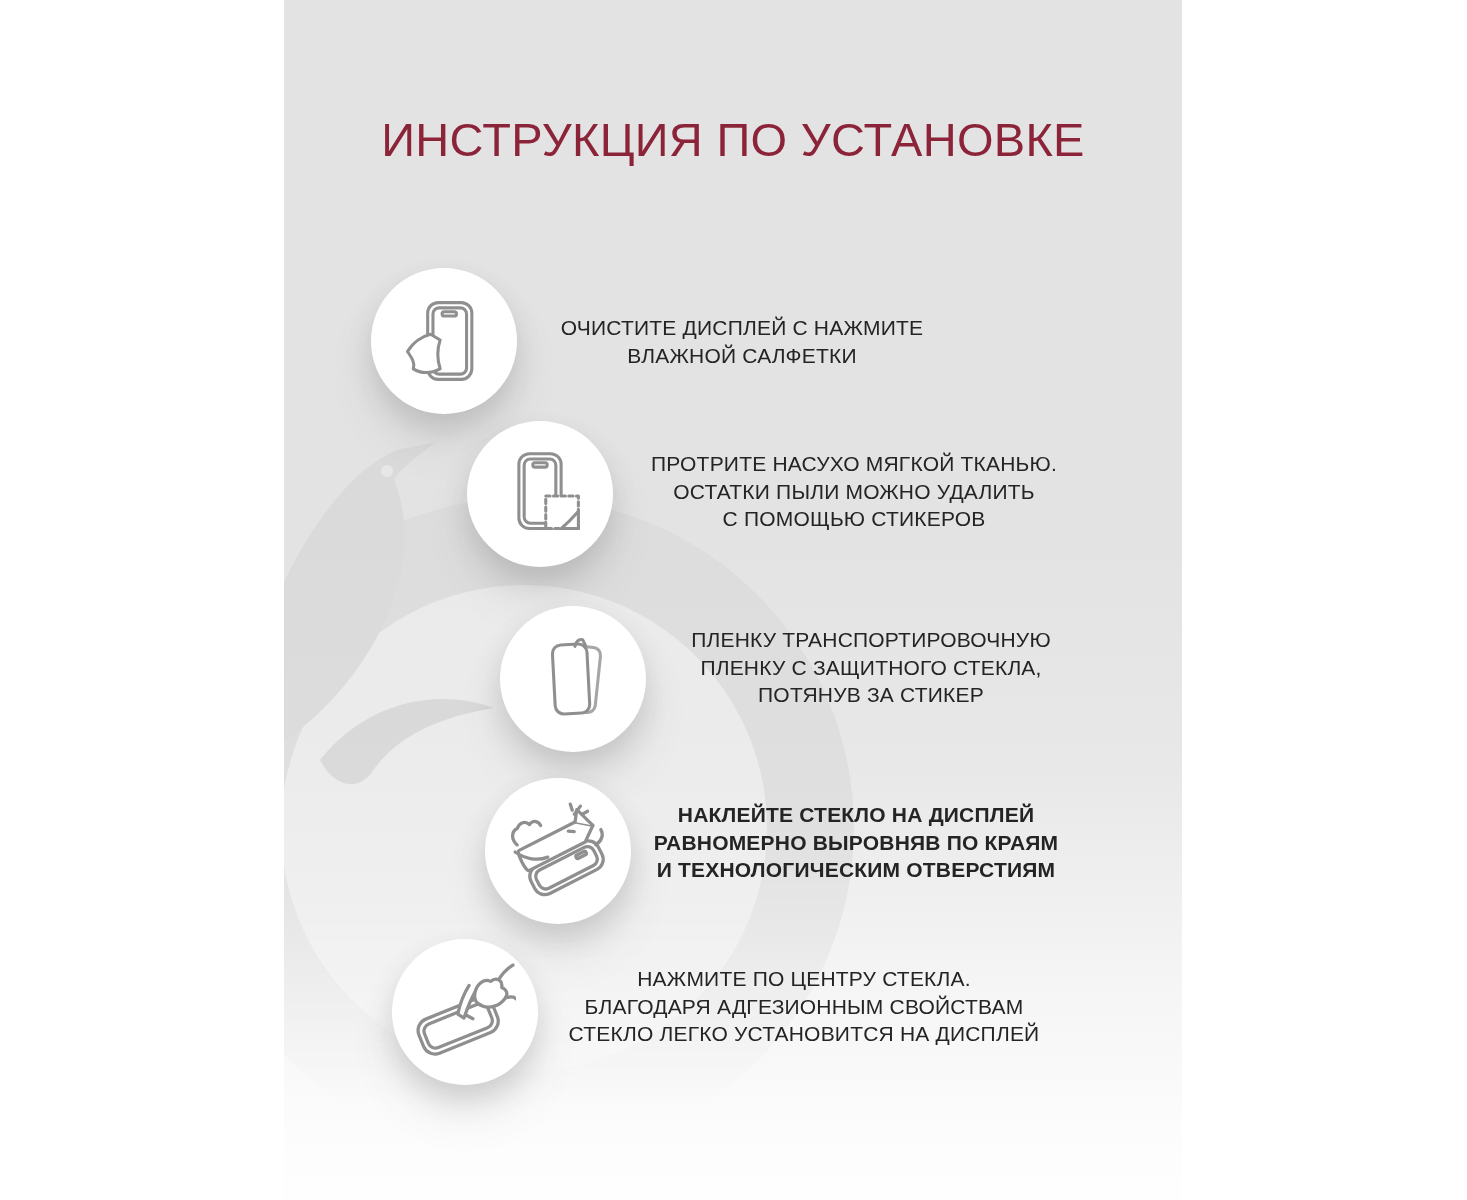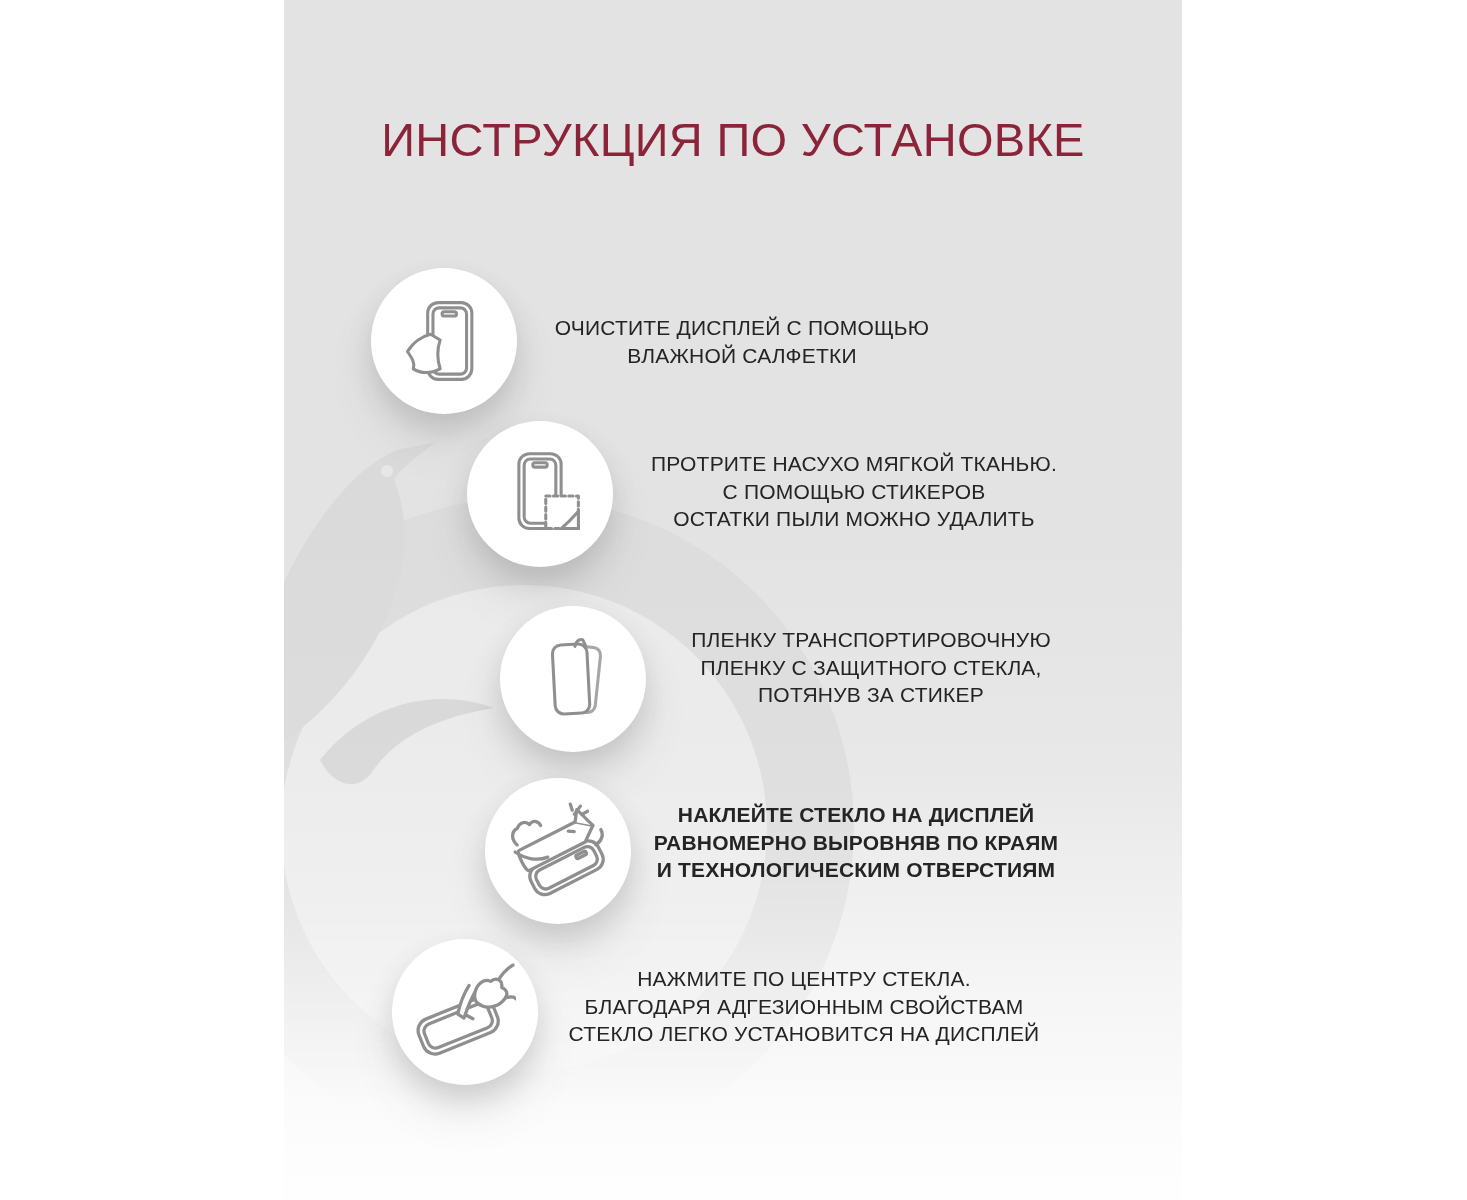--- a/index.html
+++ b/index.html
@@ -64,37 +64,37 @@
 
   <div class="circle c1">
     <svg class="ico" width="96" height="96" viewBox="0 0 100 100">
       <rect x="33" y="10" width="46" height="80" rx="11"></rect>
       <rect x="38.5" y="15.5" width="35" height="69" rx="6.5"></rect>
       <rect x="48" y="19.5" width="15" height="4.5" rx="2.2"></rect>
       <path d="M12 61 C18 51 28 45 36 43 L46 49 C43 58 43 70 46 79 C36 84 26 84 18 79 C20 72 16 67 12 61 Z" fill="#ffffff"></path>
     </svg>
   </div>
   <div class="step-text t1">
-    <div>ОЧИСТИТЕ ДИСПЛЕЙ С ПОМОЩЬЮ</div>
+    <div>ОЧИСТИТЕ ДИСПЛЕЙ С НАЖМИТЕ</div>
     <div>ВЛАЖНОЙ САЛФЕТКИ</div>
   </div>
 
   <div class="circle c2">
     <svg class="ico" width="96" height="96" viewBox="0 0 100 100">
       <rect x="28" y="8" width="44" height="78" rx="11"></rect>
       <rect x="33.5" y="13.5" width="33" height="67" rx="6.5"></rect>
       <rect x="42.5" y="17.5" width="15" height="4.5" rx="2.2"></rect>
       <rect x="56" y="52" width="34" height="34" fill="#ffffff" stroke-dasharray="4.5 3.5"></rect>
       <path d="M72 86 L90 86 L90 68 C84 75 78 81 72 86 Z" fill="#ffffff"></path>
     </svg>
   </div>
   <div class="step-text t2">
     <div>ПРОТРИТЕ НАСУХО МЯГКОЙ ТКАНЬЮ.</div>
+    <div>ОСТАТКИ ПЫЛИ МОЖНО УДАЛИТЬ</div>
     <div>С ПОМОЩЬЮ СТИКЕРОВ</div>
-    <div>ОСТАТКИ ПЫЛИ МОЖНО УДАЛИТЬ</div>
   </div>
 
   <div class="circle c3">
     <svg class="ico" width="96" height="96" viewBox="0 0 100 100">
       <rect x="42" y="16" width="34" height="68" rx="8" transform="rotate(6 59 50)" stroke="#a6a6a6"></rect>
       <rect x="30" y="14" width="36" height="72" rx="9" transform="rotate(-3 48 50)" fill="#ffffff"></rect>
       <path d="M52 16 C53 11 56 8 60 9 L63 15"></path>
     </svg>
   </div>
   <div class="step-text t3">

